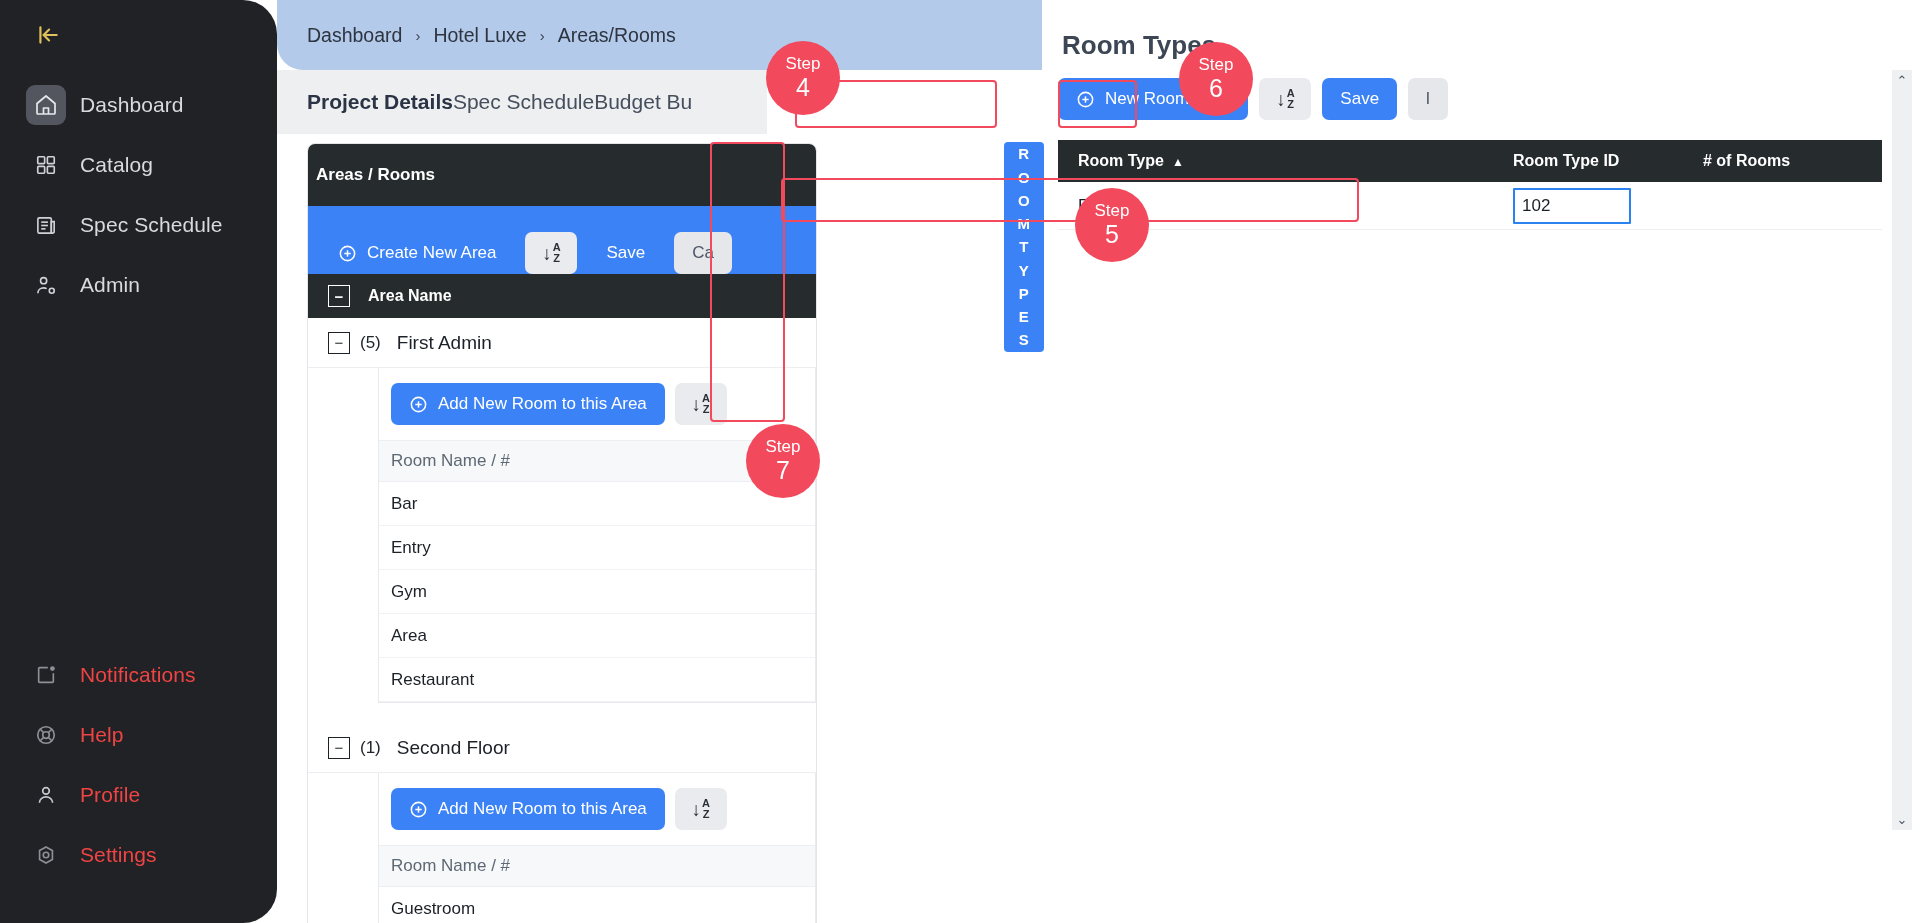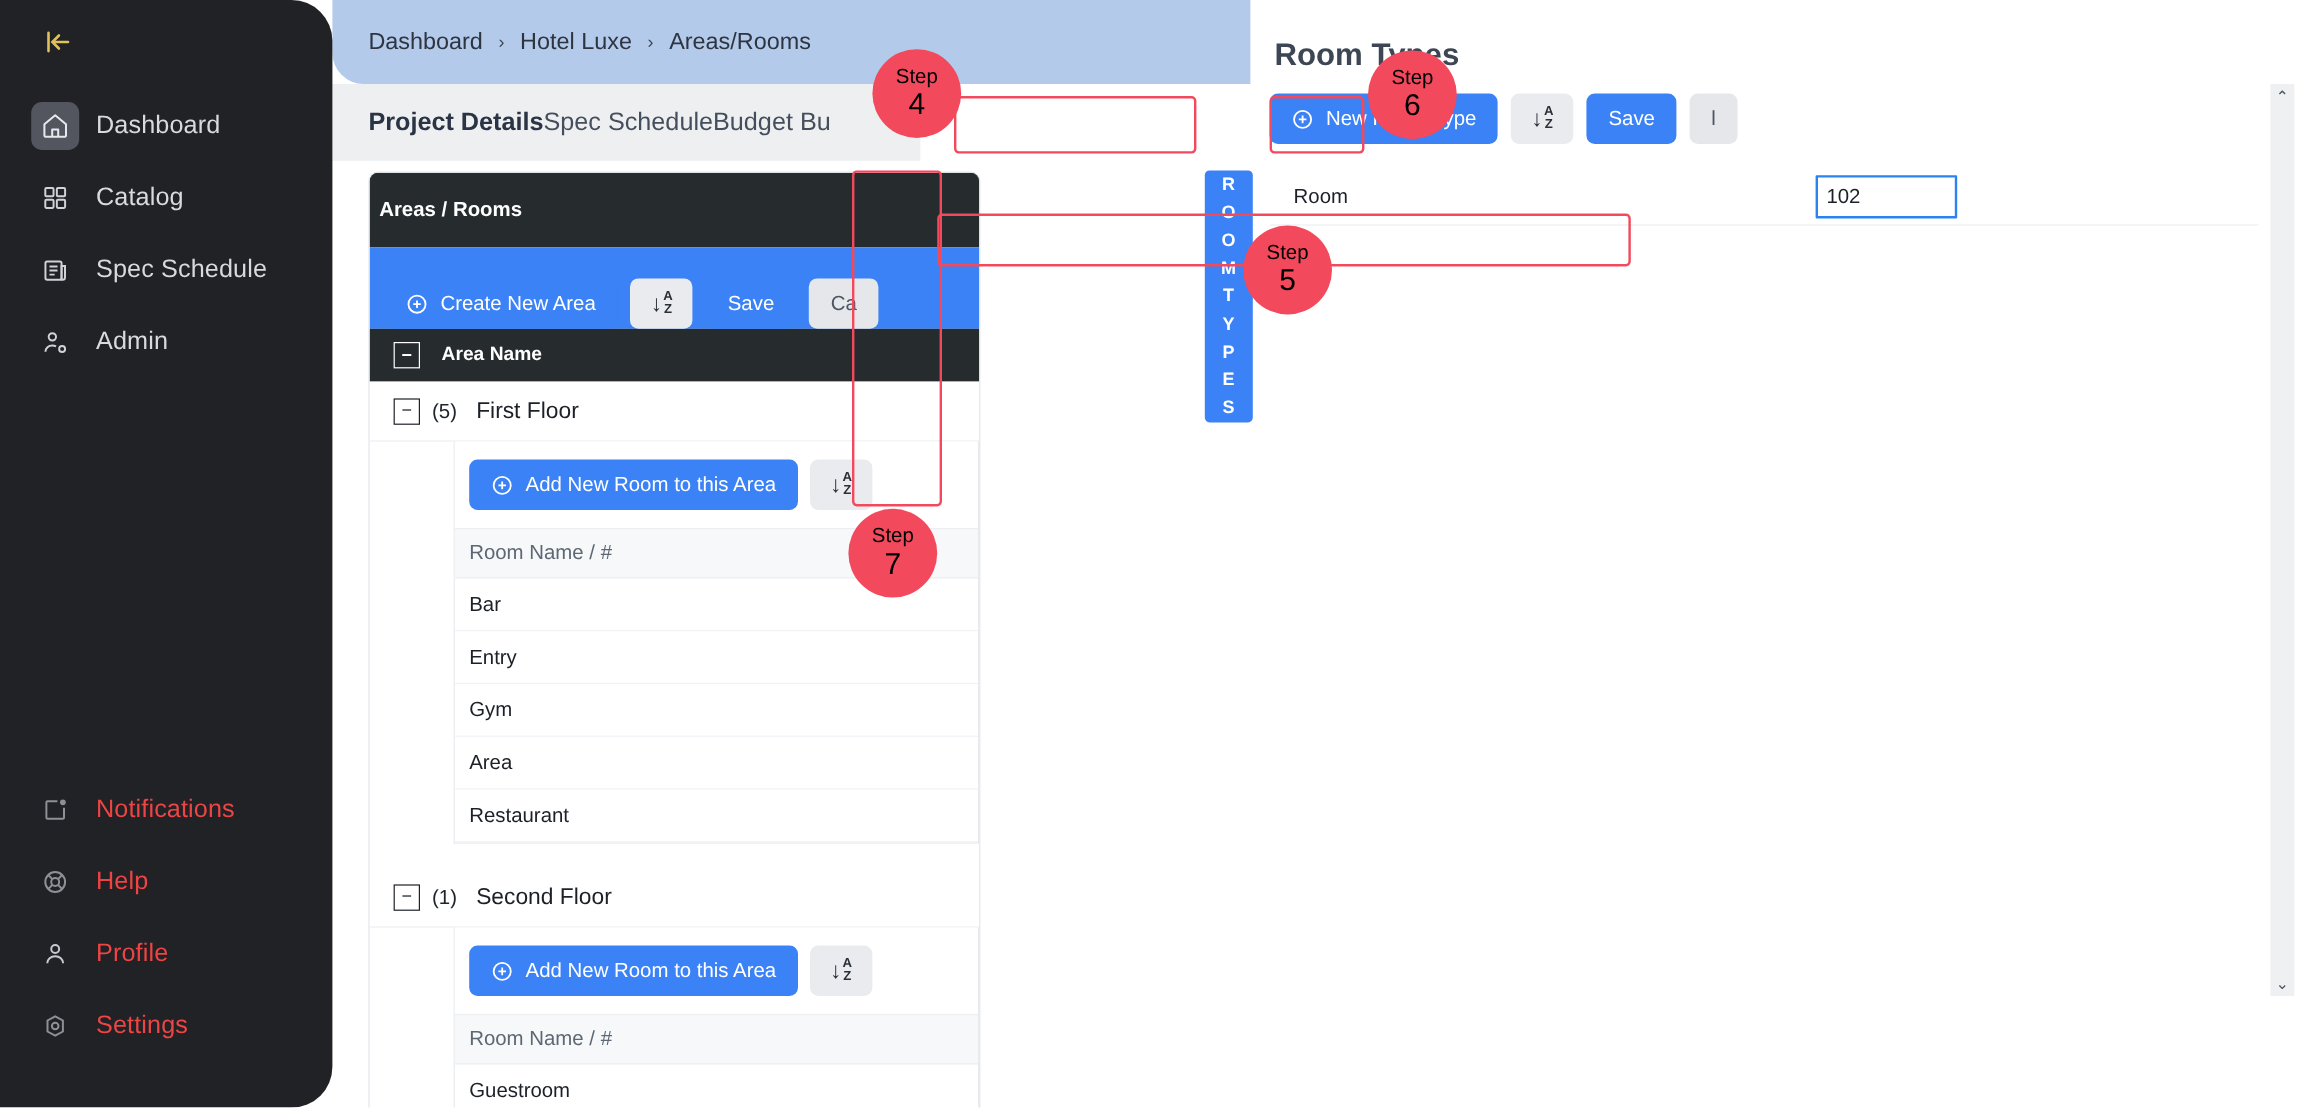--- a/index.html
+++ b/index.html
@@ -212,24 +212,25 @@
   }
   .sb-arrow { font-size: 13px; color: #4b5563; padding: 3px 0; }
 
   
   .hl { position: absolute; border: 2px solid #f2495c; border-radius: 4px; z-index: 18; pointer-events: none; }
 
   
   .step {
     position: absolute; width: 74px; height: 74px;
     border-radius: 50%;
-    background: #f2495c; color: #000000;
+    background: #f2495c; color: #ffffff;
     display: flex; flex-direction: column;
     align-items: center; justify-content: center;
     z-index: 40;
+    margin-left: 39px;
   }
   .step .s-word { font-size: 17px; line-height: 1.05; }
   .step .s-num  { font-size: 25px; line-height: 1.15; }
 </style>
 </head>
 <body>
 
 <div id="root">
 
   <nav class="sidebar">
@@ -380,21 +381,21 @@
       </div>
 
       <div class="table-head-dark">
         <span class="tree-toggle">−</span>
         <span>Area Name</span>
       </div>
 
       <div class="area-row">
         <span class="tree-toggle dark">−</span>
         <span class="area-count">(5)</span>
-        <span class="area-name">First Floor</span>
+        <span class="area-name">First Admin</span>
       </div>
       <div class="room-block">
         <div class="room-toolbar">
           <button class="btn btn-primary">
             <span class="plus-circle">
               <svg width="19" height="19" viewBox="0 0 24 24" fill="none" stroke="#ffffff" stroke-width="1.9">
                 <circle cx="12" cy="12" r="9"></circle>
                   <line x1="12" y1="8" x2="12" y2="16"></line>
                   <line x1="8" y1="12" x2="16" y2="12"></line>
               </svg>
@@ -484,20 +485,27 @@
                 <b>A</b>
                 <b>Z</b>
               </span>
           </span>
         </button>
         <button class="btn btn-primary">Save</button>
         <button class="btn btn-ghost">l</button>
       </div>
 
       <div class="rt-table">
+        <div class="rt-head">
+          <div class="rt-c1">
+            <span>Room Type</span><span class="sort-asc">▲</span>
+          </div>
+          <div class="rt-c2">Room Type ID</div>
+          <div class="rt-c3"># of Rooms</div>
+        </div>
         <div class="rt-body-row">
           <div class="rt-c1">Room</div>
           <div class="rt-c2">
             <input class="rt-input" value="102" style="">
           </div>
           <div class="rt-c3"></div>
         </div>
       </div>
     </section>
 

